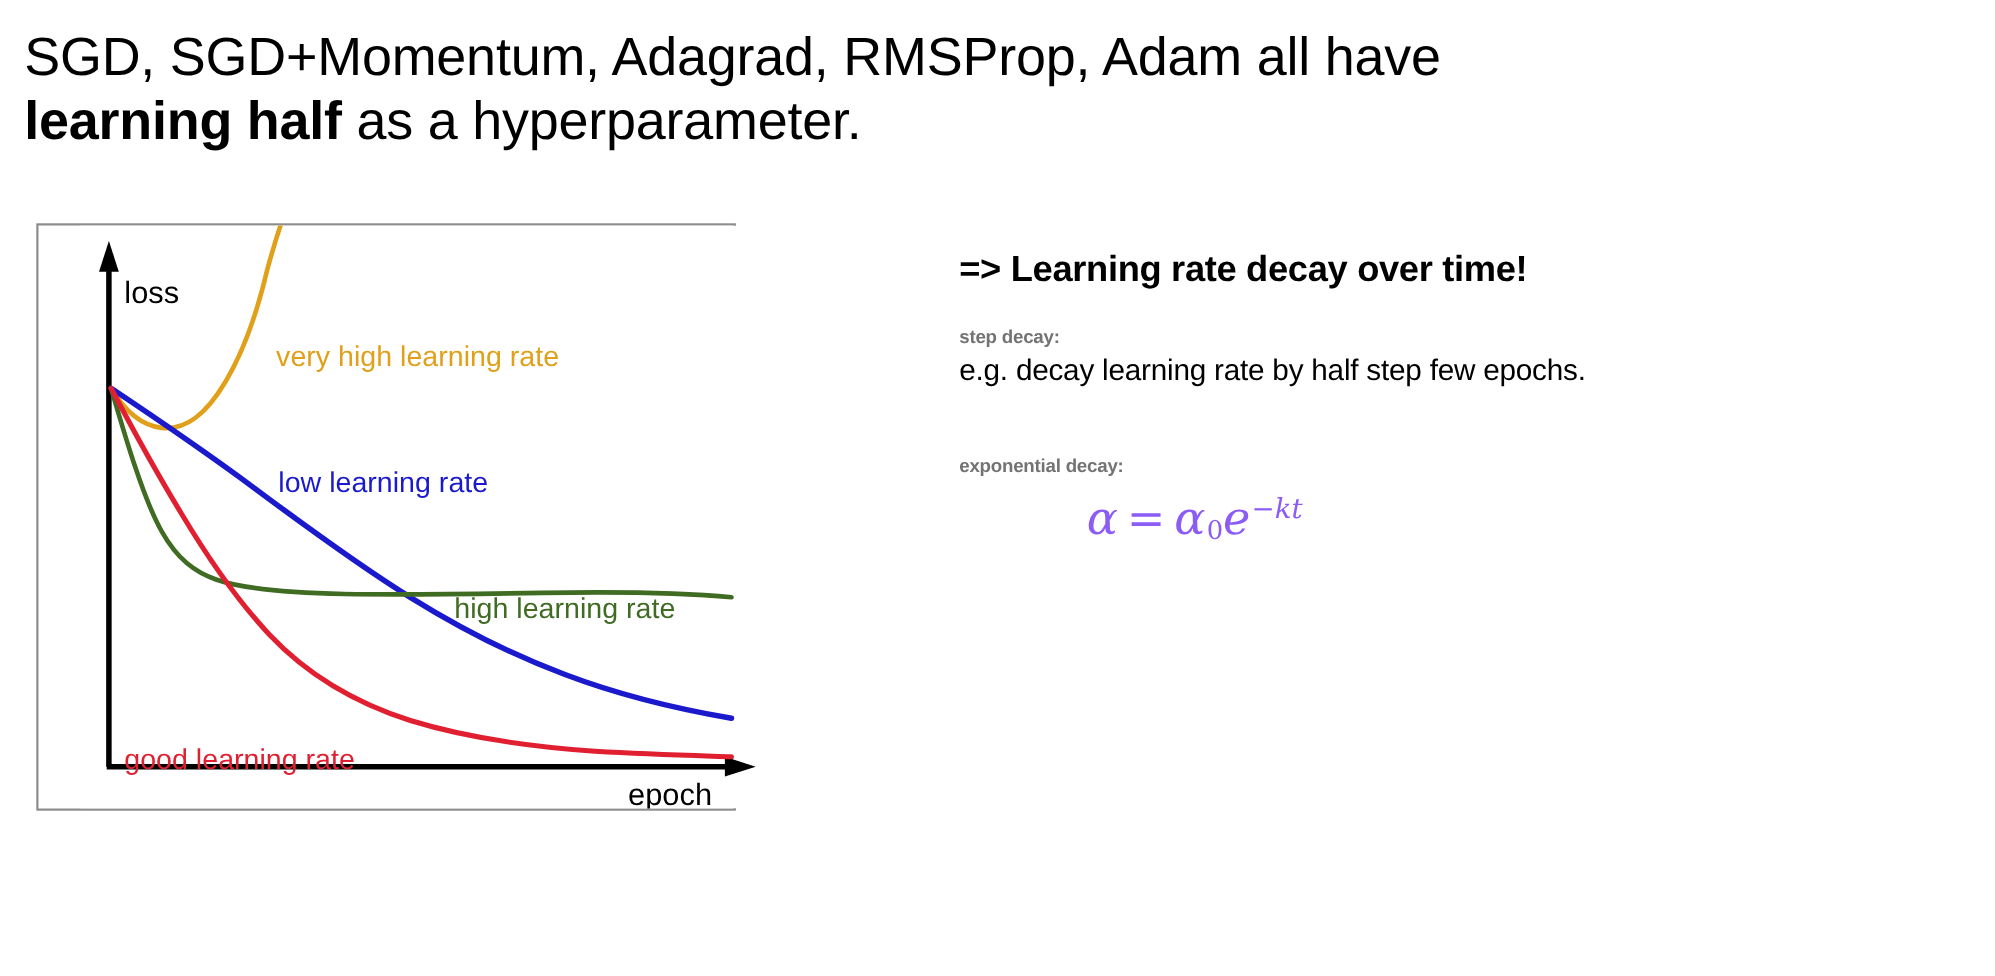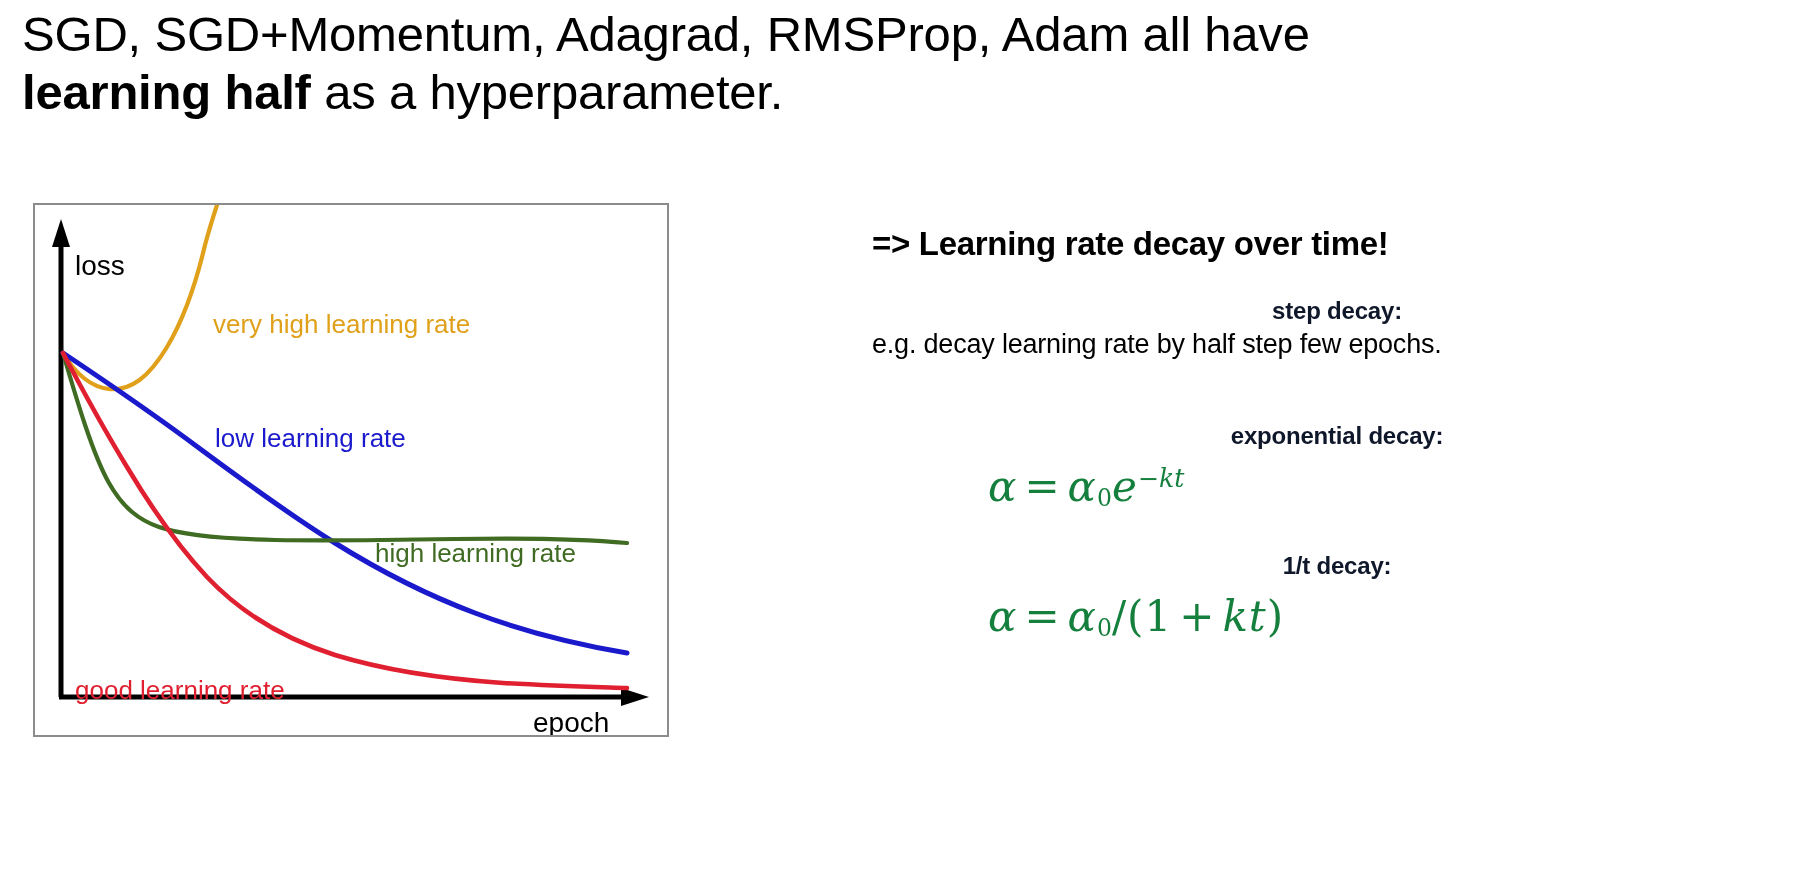--- a/index.html
+++ b/index.html
@@ -13,39 +13,40 @@
     font-family: "Liberation Sans", sans-serif;
     color: #000000;
     position: relative;
     overflow: hidden;
   }
 
   
   #slide-title {
     position: absolute;
     left: 22px;
-    top: 6px;
+    top: 24px;
     width: 1760px;
     font-size: 49px;
     line-height: 1.18;
     color: #000000;
     letter-spacing: -0.2px;
   }
   #slide-title .bold { font-weight: bold; }
 
   
   #figure-panel {
     position: absolute;
     left: 33px;
     top: 203px;
     width: 636px;
     height: 534px;
     border: 2px solid #8c8c8c;
     background: #ffffff;
     box-sizing: border-box;
+    padding-left: 38px;
   }
   #figure-panel svg {
     display: block;
     width: 632px;
     height: 530px;
   }
 
   
   #right-col {
     position: absolute;
@@ -56,43 +57,42 @@
   }
   .rc-heading {
     font-size: 33px;
     font-weight: bold;
     color: #000000;
     letter-spacing: -0.3px;
     margin: 0 0 34px 0;
   }
   .rc-section { margin-bottom: 10px; }
   .rc-label {
-    font-size: 24px;
+    font-size: 17px;
     font-weight: bold;
-    color: #0f172a;
+    color: #737373;
     margin: 0 0 4px 0;
     letter-spacing: -0.2px;
-    text-align: center;
   }
   .rc-text {
     font-size: 27px;
     font-weight: normal;
     color: #000000;
     margin: 0;
     letter-spacing: -0.2px;
   }
   .rc-gap-lg { height: 52px; }
   .rc-gap-sm { height: 30px; }
 
   
   .formula {
     font-family: "DejaVu Serif", serif;
     font-style: italic;
     font-size: 42px;
-    color: #15803d;
+    color: #8b5cf6;
     margin: 12px 0 0 116px;
     white-space: nowrap;
     letter-spacing: 1px;
   }
   .formula .op {
     font-style: normal;
     padding: 0 7px;
   }
   .formula sub {
     font-size: 0.56em;
@@ -168,20 +168,14 @@
 
   <div class="rc-section">
     <div class="rc-label">exponential decay:</div>
     <div class="formula">
       <span>α</span><span class="op">=</span><span>α</span><sub>0</sub><span>e</span><sup>−kt</sup>
     </div>
   </div>
 
   <div class="rc-gap-sm"></div>
 
-  <div class="rc-section">
-    <div class="rc-label">1/t decay:</div>
-    <div class="formula">
-      <span>α</span><span class="op">=</span><span>α</span><sub>0</sub><span class="paren">/</span><span class="paren">(</span><span class="paren">1</span><span class="op">+</span><span>kt</span><span class="paren">)</span>
-    </div>
-  </div>
 
 </div>
 
 </body></html>

